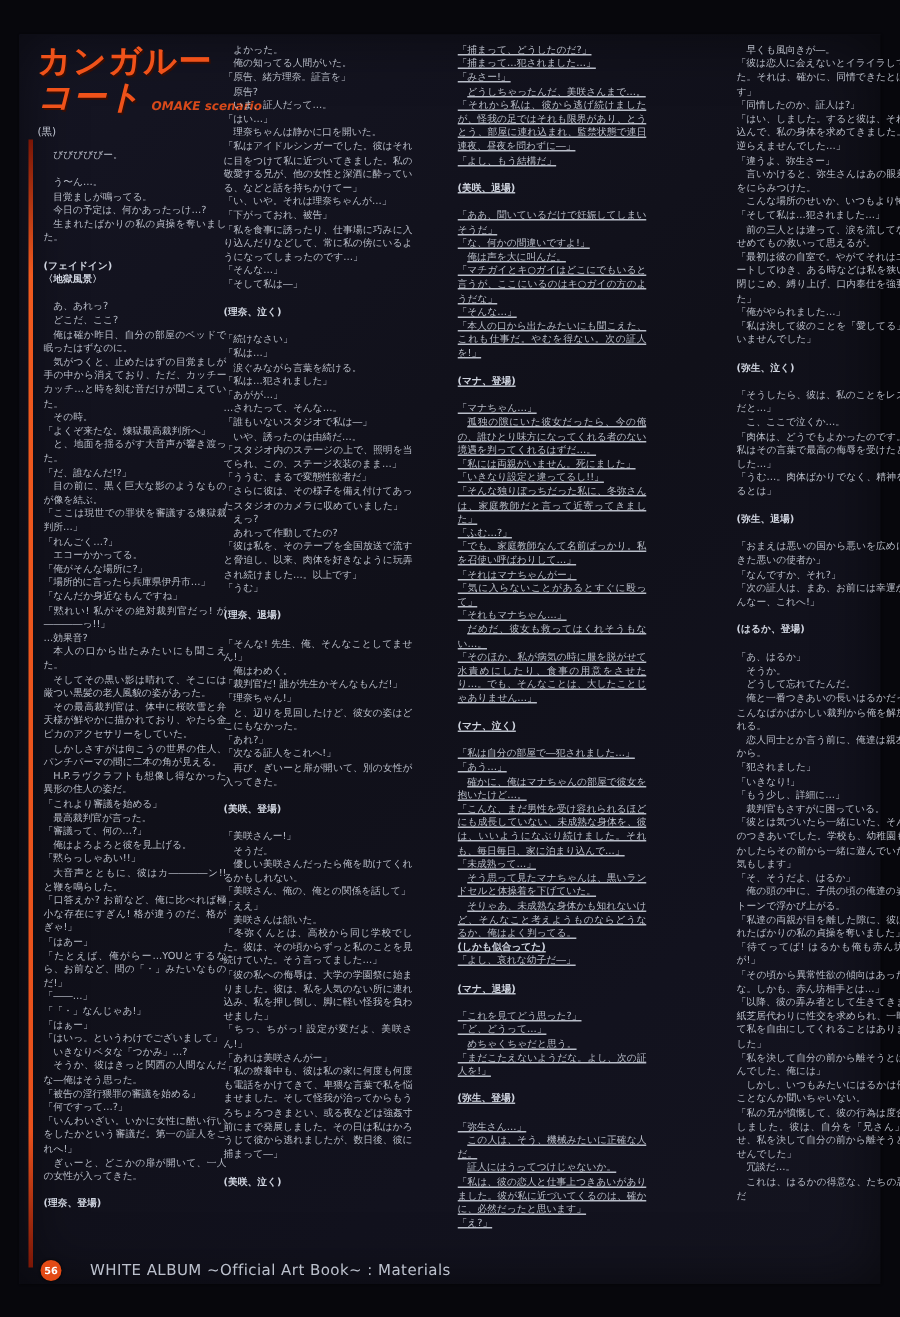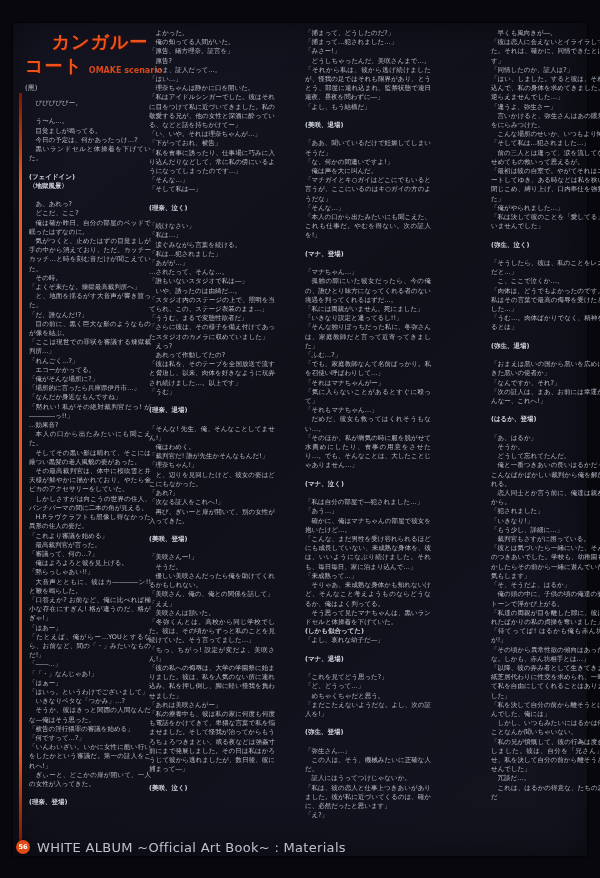--- a/index.html
+++ b/index.html
@@ -12,52 +12,51 @@
     position:absolute;left:13px;top:23px;width:574px;height:833px;
     background:linear-gradient(140deg,#151523 0%,#101019 45%,#12121e 75%,#14141f 100%);
     box-shadow:inset 0 0 40px rgba(0,0,0,.55), 0 0 2px #000;
   }
   .accent-rule{
     position:absolute;left:6px;top:70px;width:3px;height:752px;
     background:linear-gradient(#7a1606,#f05a1e 12%,#e8511c 88%,#7a1606);
   }
   .title-block{position:absolute;left:12px;top:7px;width:150px;}
   .title-line{
-    font-weight:bold;font-size:18px;line-height:24px;letter-spacing:1px;
+    font-weight:bold;font-size:22px;line-height:24px;letter-spacing:1px;
     color:#f0521a;text-shadow:1px 1px 0 #3a0d02;
     font-family:"DejaVu Sans",sans-serif;
-    text-align:center;
-  }
-  .title-row2{display:flex;align-items:flex-end;gap:6px;}
+  }
+  .title-row2{display:flex;align-items:flex-end;gap:6px;font-style:italic;}
   .title-sub{
     font-size:8px;color:#d7491a;font-weight:bold;letter-spacing:0;
     padding-bottom:3px;text-shadow:none;text-align:center;
   }
   .scene-note{position:absolute;left:12px;top:60px;font-size:7px;color:#bcc1cd;}
   .col{
     position:absolute;overflow:hidden;
     font-size:6.5px;line-height:9.2px;color:#b9bec9;
     text-align:justify;
   }
   .col p{margin:0;padding:0;}
   .col p.gap{height:9.2px;}
   .col p.stagedir{font-weight:bold;color:#ced3de;}
   .col p.narration{text-indent:6.5px;}
   #col1{left:16px;top:76px;width:122px;height:748px;}
   #col2{left:136px;top:6px;width:126px;height:818px;}
-  #col3{left:292px;top:6px;width:126px;height:818px;}
+  #col3{left:292px;top:6px;width:126px;height:818px;text-decoration:underline;}
   #col4{left:430px;top:6px;width:133px;height:818px;margin-left:48px;}
-  .footer{position:absolute;left:3px;top:816px;height:16px;display:flex;align-items:center;}
+  .footer{position:absolute;left:14px;top:816px;height:16px;display:flex;align-items:center;}
   .page-number-badge{
     width:14px;height:14px;border-radius:50%;background:#e34a15;
     color:#fff;font-size:6.5px;font-weight:bold;
     display:flex;align-items:center;justify-content:center;
     box-shadow:0 0 2px #000;
   }
-  .footer-title{margin-left:7px;font-size:13px;color:#bcc1cd;letter-spacing:.3px;}
+  .footer-title{margin-left:19px;font-size:10px;color:#bcc1cd;letter-spacing:.3px;}
 </style>
 </head>
 <body>
 
 <div class="page">
 
   <div class="accent-rule"></div>
 
   <div class="title-block">
     <div class="title-line">カンガルー</div>
@@ -68,21 +67,21 @@
   </div>
 
   <div class="scene-note">(黒)</div>
 
   <div id="col1" class="col">
       <p class="narration">びびびびびー。</p>
       <p class="gap"></p>
       <p class="narration">う〜ん…。</p>
       <p class="narration">目覚ましが鳴ってる。</p>
       <p class="narration">今日の予定は、何かあったっけ…?</p>
-      <p class="narration">黒いランドセルと体操着を下げていた。</p>
+      <p class="narration">生まれたばかりの私の貞操を奪いました。</p>
       <p class="gap"></p>
       <p class="stagedir">(フェイドイン)</p>
       <p class="stagedir">〈地獄風景〉</p>
       <p class="gap"></p>
       <p class="narration">あ、あれっ?</p>
       <p class="narration">どこだ、ここ?</p>
       <p class="narration">俺は確か昨日、自分の部屋のベッドで眠ったはずなのに。</p>
       <p class="narration">気がつくと、止めたはずの目覚ましが手の中から消えており、ただ、カッチーカッチ…と時を刻む音だけが聞こえていた。</p>
       <p class="narration">その時。</p>
       <p class="dialogue">「よくぞ来たな。煉獄最高裁判所へ」</p>
@@ -171,22 +170,22 @@
       <p class="gap"></p>
       <p class="stagedir">(美咲、登場)</p>
       <p class="gap"></p>
       <p class="dialogue">「美咲さんー!」</p>
       <p class="narration">そうだ。</p>
       <p class="narration">優しい美咲さんだったら俺を助けてくれるかもしれない。</p>
       <p class="dialogue">「美咲さん、俺の、俺との関係を話して」</p>
       <p class="dialogue">「ええ」</p>
       <p class="narration">美咲さんは頷いた。</p>
       <p class="dialogue">「冬弥くんとは、高校から同じ学校でした。彼は、その頃からずっと私のことを見続けていた。そう言ってました…」</p>
+      <p class="dialogue">「彼の私への侮辱は、大学の学園祭に始まりました。彼は、私を人気のない所に連れ込み、私を押し倒し、脚に軽い怪我を負わせました」</p>
       <p class="dialogue">「ちっ、ちがっ! 設定が変だよ、美咲さん!」</p>
-      <p class="dialogue">「彼の私への侮辱は、大学の学園祭に始まりました。彼は、私を人気のない所に連れ込み、私を押し倒し、脚に軽い怪我を負わせました」</p>
       <p class="dialogue">「あれは美咲さんがー」</p>
       <p class="dialogue">「私の療養中も、彼は私の家に何度も何度も電話をかけてきて、卑猥な言葉で私を悩ませました。そして怪我が治ってからもうろちょろつきまとい、或る夜などは強姦寸前にまで発展しました。その日は私はかろうじて彼から逃れましたが、数日後、彼に捕まって―」</p>
       <p class="gap"></p>
       <p class="stagedir">(美咲、泣く)</p>
     </div>
   <div id="col3" class="col">
       <p class="dialogue">「捕まって、どうしたのだ?」</p>
       <p class="dialogue">「捕まって…犯されました…」</p>
       <p class="dialogue">「みさー!」</p>
       <p class="narration">どうしちゃったんだ、美咲さんまで…。</p>
@@ -217,22 +216,22 @@
       <p class="narration">だめだ、彼女も救ってはくれそうもない…。</p>
       <p class="dialogue">「そのほか、私が病気の時に服を脱がせて水責めにしたり、食事の用意をさせたり…。でも、そんなことは、大したことじゃありません…」</p>
       <p class="gap"></p>
       <p class="stagedir">(マナ、泣く)</p>
       <p class="gap"></p>
       <p class="dialogue">「私は自分の部屋で―犯されました…」</p>
       <p class="dialogue">「あう…」</p>
       <p class="narration">確かに、俺はマナちゃんの部屋で彼女を抱いたけど…。</p>
       <p class="dialogue">「こんな、まだ男性を受け容れられるほどにも成長していない、未成熟な身体を、彼は、いいようになぶり続けました。それも、毎日毎日、家に泊まり込んで…」</p>
       <p class="dialogue">「未成熟って…」</p>
+      <p class="narration">そう思って見たマナちゃんは、黒いランドセルと体操着を下げていた。</p>
       <p class="narration">そりゃあ、未成熟な身体かも知れないけど、そんなこと考えようものならどうなるか、俺はよく判ってる。</p>
-      <p class="narration">そう思って見たマナちゃんは、黒いランドセルと体操着を下げていた。</p>
       <p class="stagedir">(しかも似合ってた)</p>
       <p class="dialogue">「よし、哀れな幼子だ―」</p>
       <p class="gap"></p>
       <p class="stagedir">(マナ、退場)</p>
       <p class="gap"></p>
       <p class="dialogue">「これを見てどう思った?」</p>
       <p class="dialogue">「ど、どうって…」</p>
       <p class="narration">めちゃくちゃだと思う。</p>
       <p class="dialogue">「まだこたえないようだな。よし、次の証人を!」</p>
       <p class="gap"></p>

